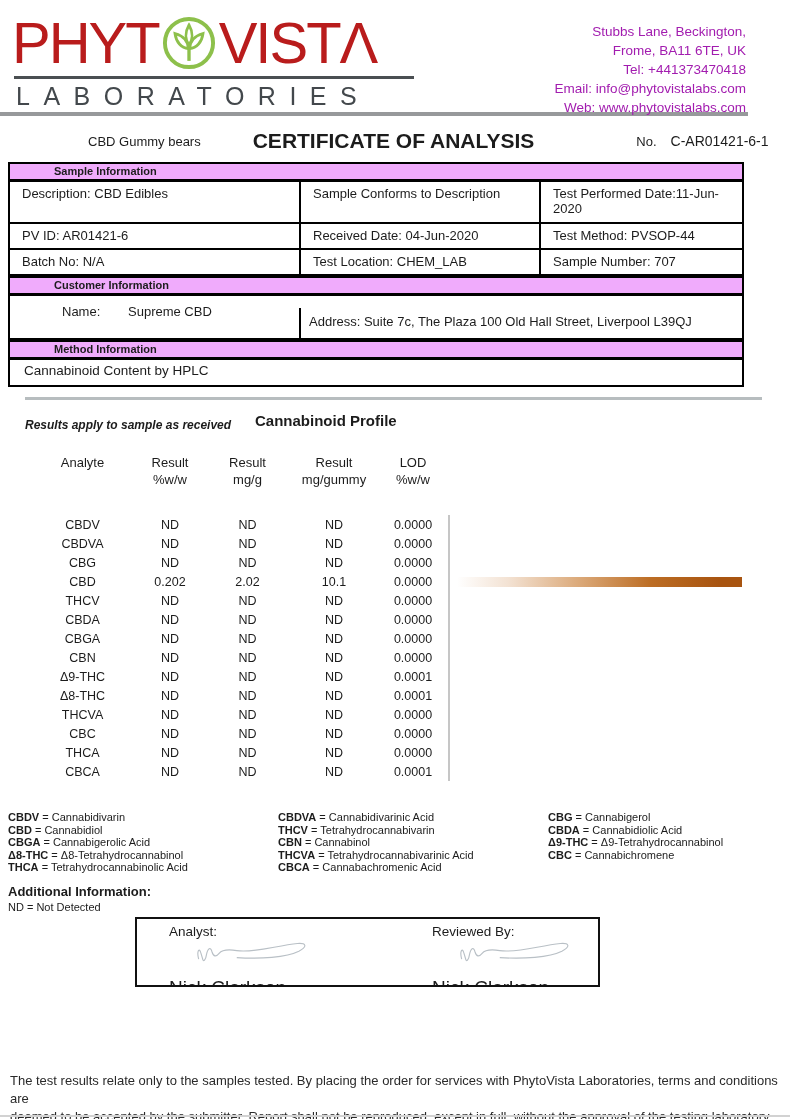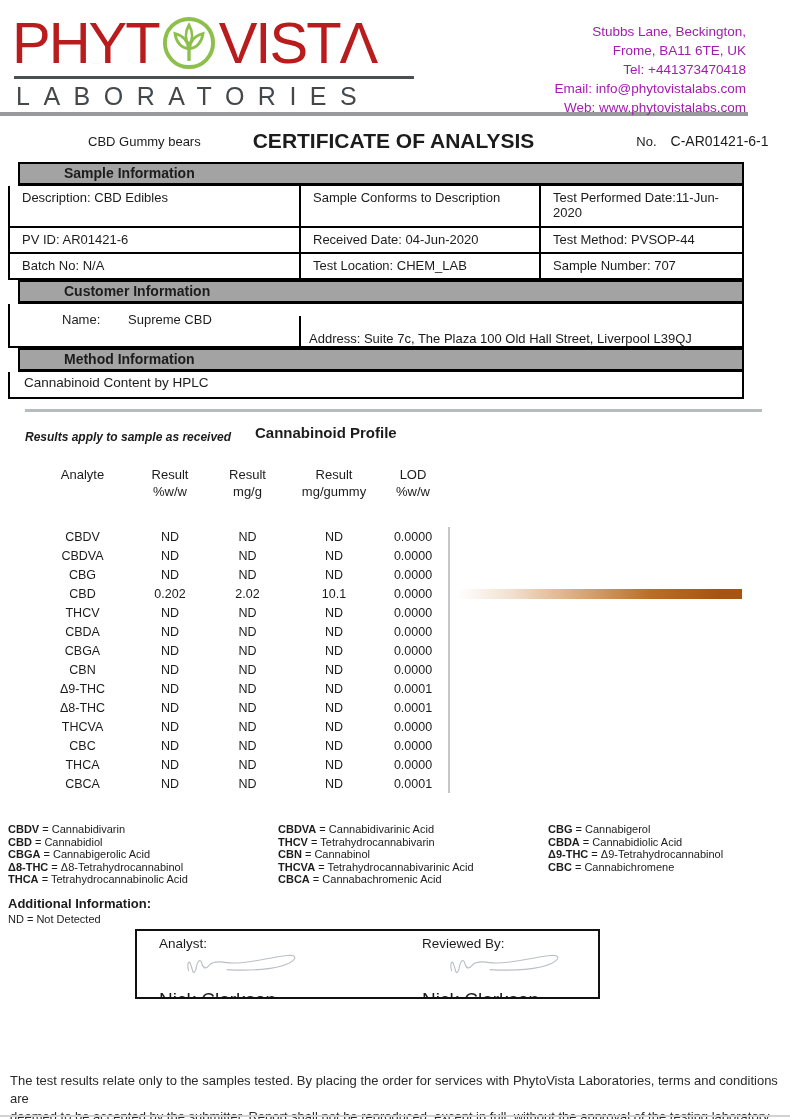--- a/index.html
+++ b/index.html
@@ -19,33 +19,33 @@
 
   
   .title-row { display:flex; align-items:center; height:42px; margin-top:4px; }
   .product-name { font-size:13px; margin-left:88px; }
   .coa-title { font-size:21px; font-weight:700; letter-spacing:0px; margin-left:52px; }
   .no-label { font-size:13px; margin-left:102px; }
   .cert-no { font-size:14px; margin-left:14px; }
 
   
   .section { width:736px; margin-left:8px; }
-  .section-bar { background:#a3a3a3; border:2px solid #000; border-bottom:3px solid #000; font-weight:700; font-size:14px; padding:1px 0 2px 44px;margin-left:10px; }
+  .section-bar { background:#f0abfc; border:2px solid #000; border-bottom:3px solid #000; font-weight:700; font-size:11px; padding:1px 0 2px 44px; }
   .info-grid { border:2px solid #000; border-top:none; display:grid; grid-template-columns:289px 240px 1fr; }
   .info-cell { border-left:2px solid #000; border-top:2px solid #000; font-size:13px; padding:4px 19px 4px 12px; display:flex; align-items:flex-start; }
   .info-cell.first-col { border-left:none; }
   .info-cell.first-row { border-top:none; }
   .r1 { min-height:40px; }
   .r2 { min-height:26px; }
   .r3 { min-height:26px; }
 
   .cust-row { border:2px solid #000; border-top:none; height:44px; display:flex; font-size:13px; }
   .cust-name { width:289px; display:flex; padding:8px 0 0 52px; }
   .cust-name .nlabel { width:66px; }
-  .cust-addr { flex:1; display:flex; align-items:flex-end; padding-top:8px; }
+  .cust-addr { flex:1; display:flex; align-items:center; padding-top:8px; }
   .cust-divider { width:2px; background:#000; height:30px; margin-top:4px; }
   .cust-addr-text { padding-left:8px; }
 
   .method-row { border:2px solid #000; border-top:none; height:27px; font-size:13.5px; padding:3px 0 0 14px; }
 
   .rule-2 { height:3px; background:#b7bdbf; width:737px; margin:10px 0 0 25px; }
 
   
   .profile-head { position:relative; height:30px; margin-top:12px;text-align:center; }
   .profile-note { position:absolute; left:25px; top:6px; font-size:12px; font-weight:700; font-style:italic; }
@@ -67,21 +67,21 @@
   .legend { display:grid; grid-template-columns:270px 270px 1fr; padding-left:8px; margin-top:30px; font-size:11px; line-height:12.5px; }
   .legend b { font-weight:700; }
   .legend .entry { white-space:nowrap; }
 
   
   .additional { margin:10px 0 0 8px; }
   .additional .atitle { font-size:13px; font-weight:700; }
   .additional .nd { font-size:11px; margin-top:2px; }
 
   
-  .sig-box { margin:4px 0 0 135px; width:465px; height:70px; border:2px solid #111; display:grid; grid-template-columns:263px 1fr; padding:5px 0 0 22px; overflow:hidden; }
+  .sig-box { margin:4px 0 0 135px; width:465px; height:70px; border:2px solid #111; display:grid; grid-template-columns:263px 1fr; padding:5px 0 0 32px; overflow:hidden; }
   .sig-label { font-size:13.5px; }
   .sig-img { width:160px; height:24px; margin:1px 0 0 4px; }
   .sig-name { font-size:19px; margin-top:9px; }
   .sig-title { font-size:13px; margin-top:2px; }
 
   
   .footer { position:absolute; top:1072px; left:10px; right:10px; font-size:13px; line-height:18px; color:#2a2a2a; }
   .bottom-rule { position:absolute; top:1115px; left:0; width:790px; height:2px; background:#d2d2d2; }
 </style>
 </head>

